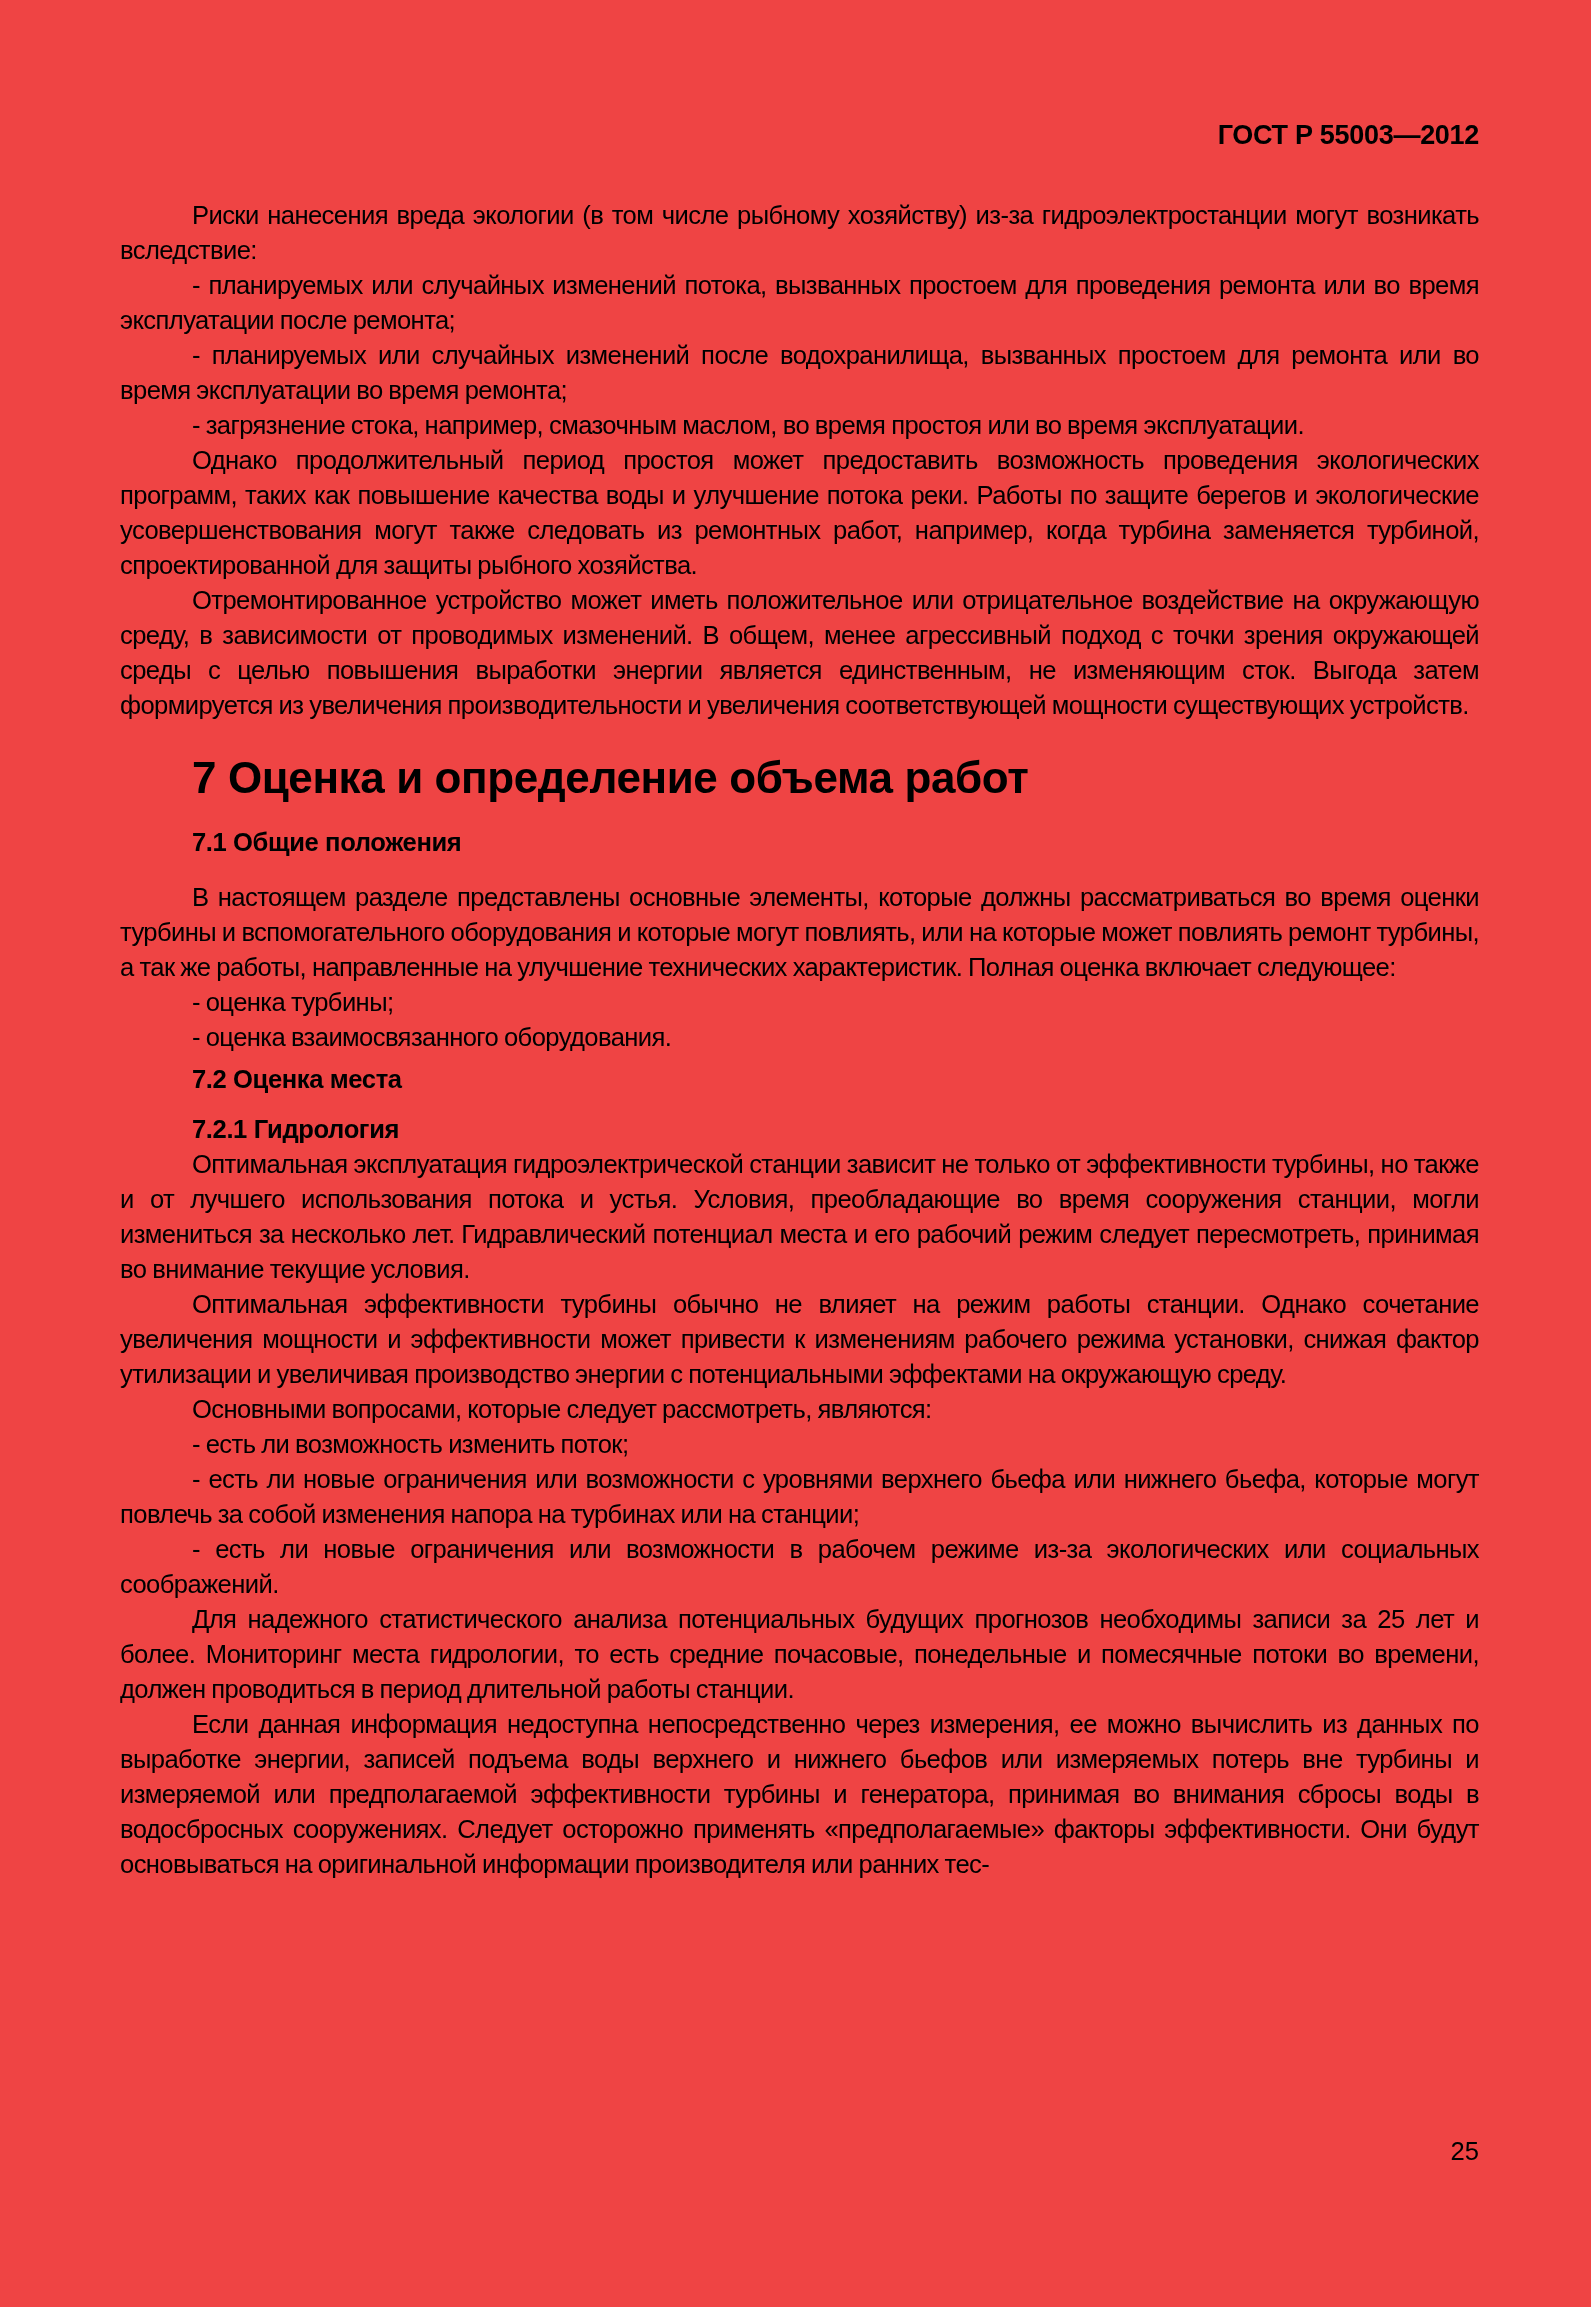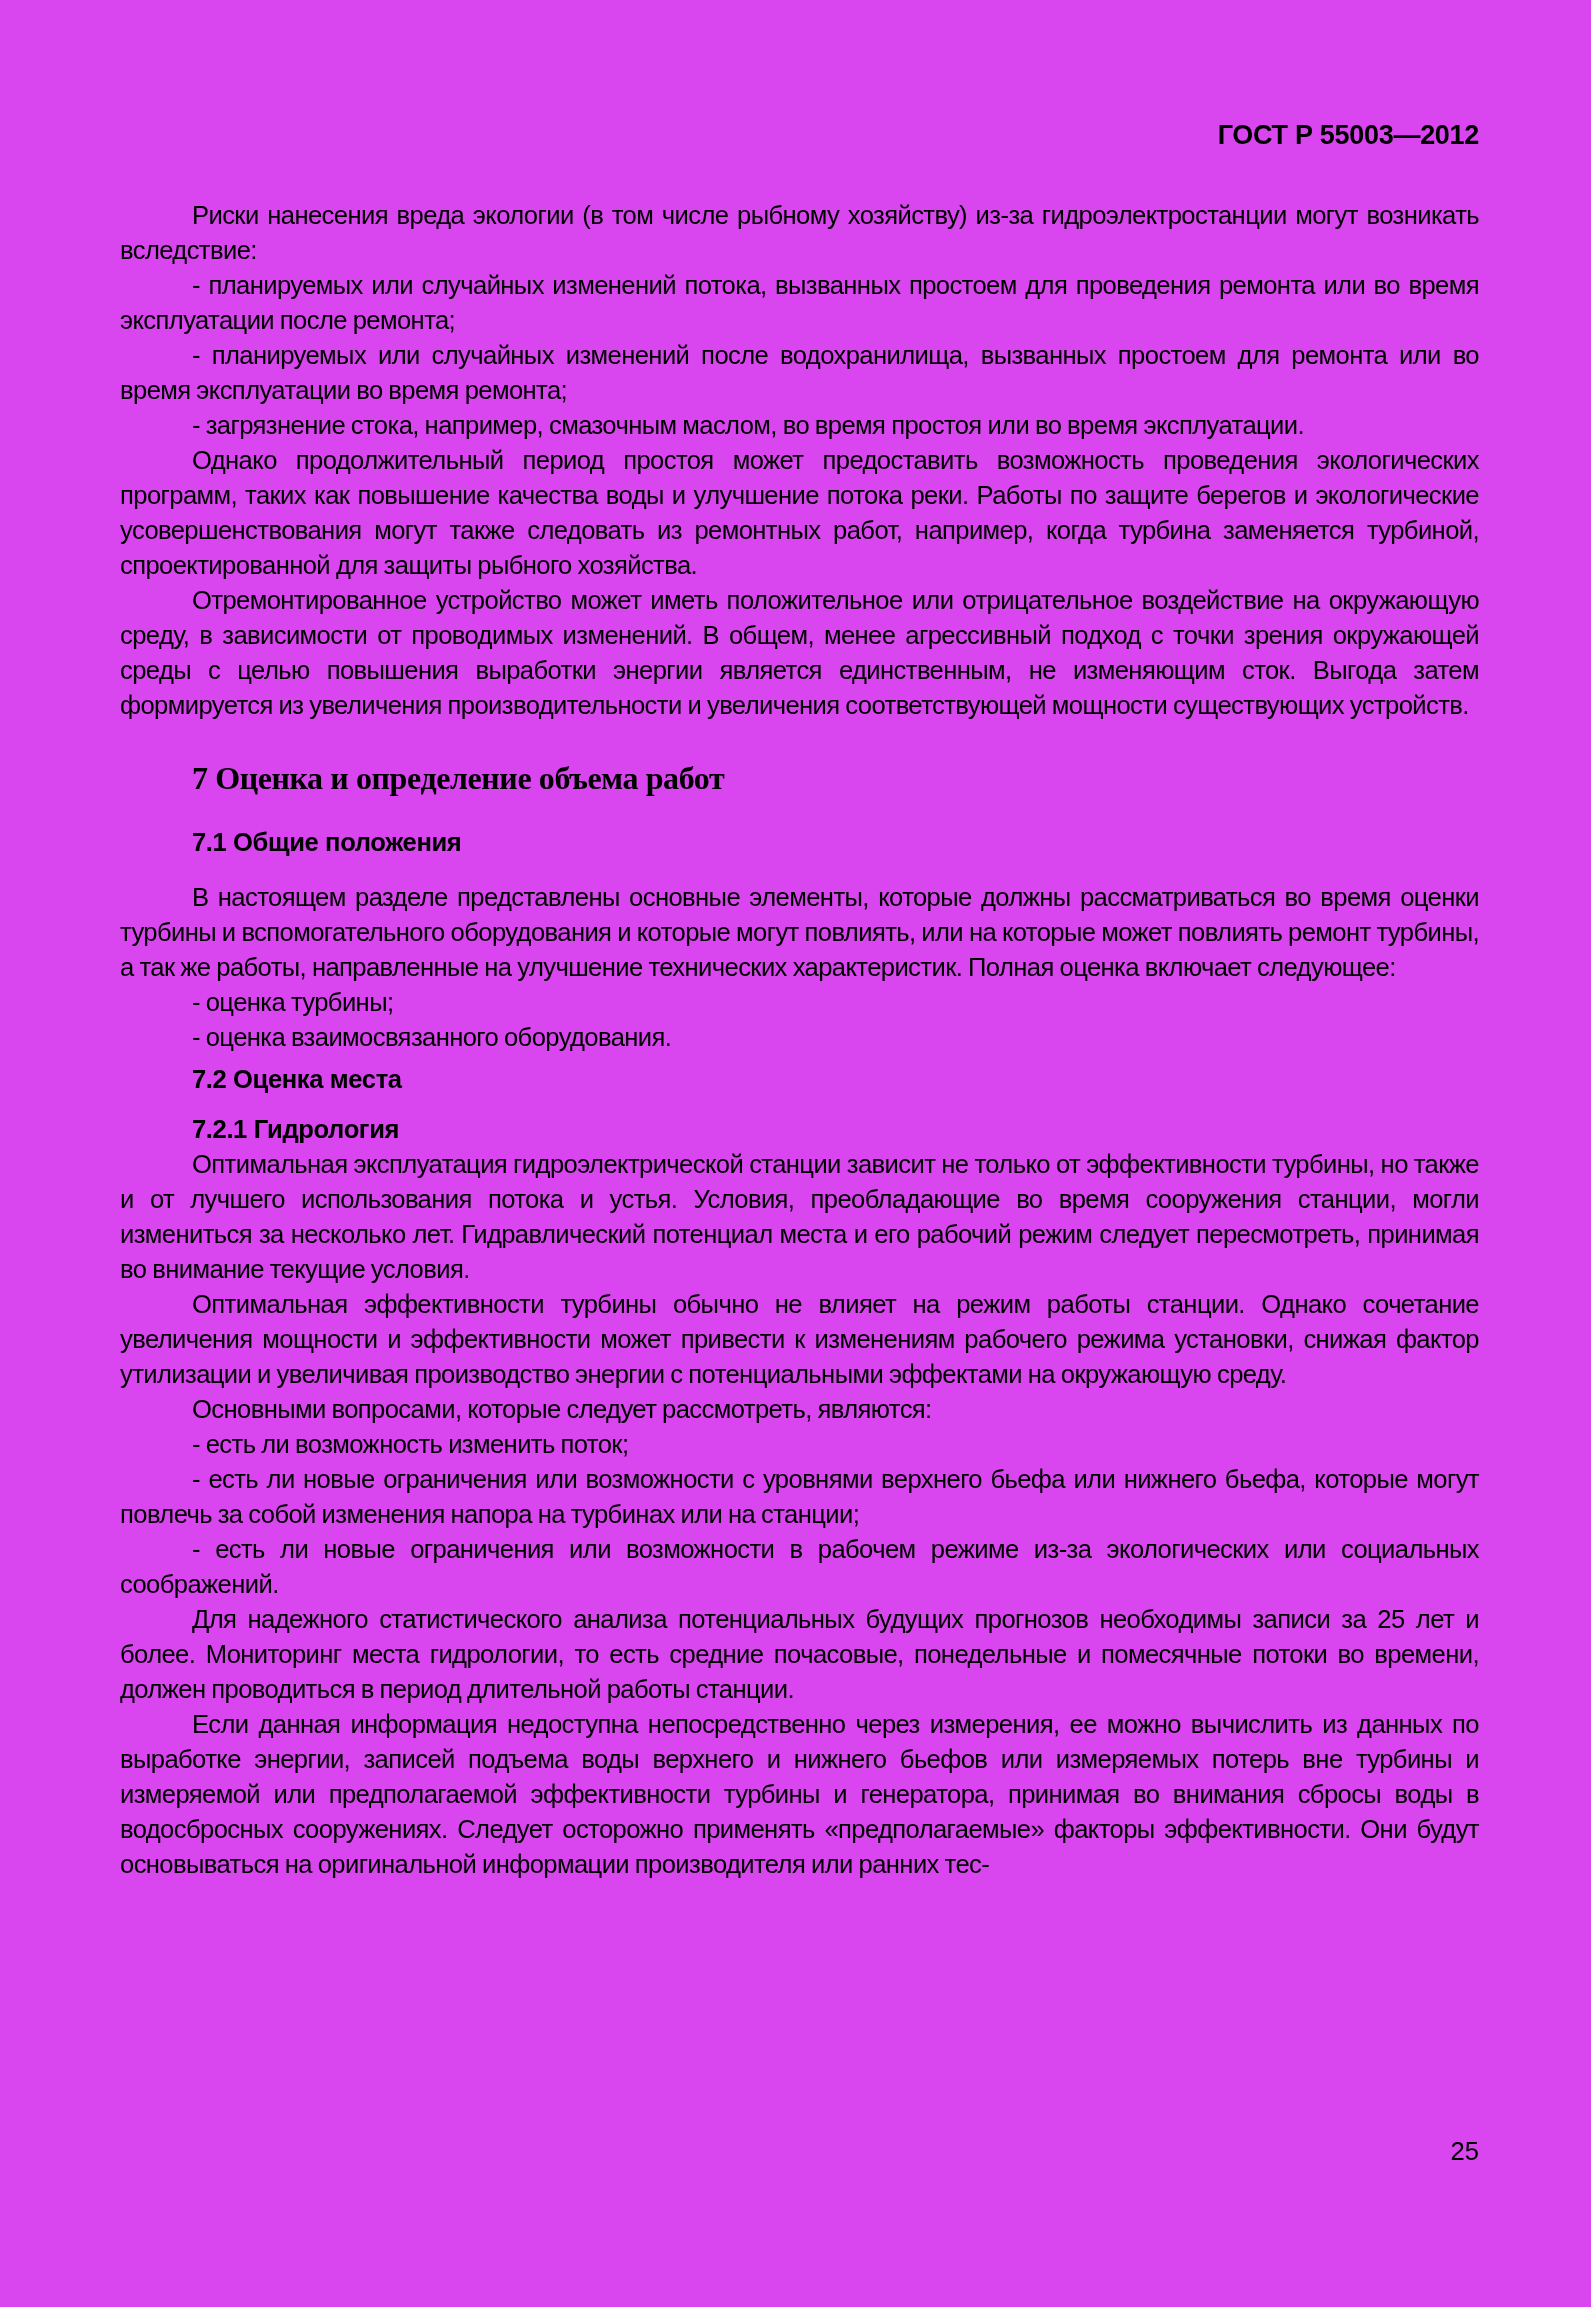--- a/index.html
+++ b/index.html
@@ -1,25 +1,25 @@
 <!DOCTYPE html>
 <html style="font-size:10.8px"><head>
 <meta charset="utf-8">
 <style>
   html, body { margin: 0; padding: 0; background: #ffffff; }
   body { width: 1591px; height: 2307px; position: relative; overflow: hidden;
          font-family: "Liberation Sans", sans-serif; color: #000; }
-  .page { position: absolute; left: 0; top: 0; width: 1591px; height: 2307px; background: #d946ef; }
+  .page { position: absolute; left: 0; top: 0; width: 1591px; height: 2307px; background: #ef4444; }
   .header { position: absolute; right: 112px; top: 120px; font-weight: bold; font-size: 27px;
             letter-spacing: -0.3px; }
   .content { position: absolute; left: 120px; top: 198px; width: 1359px; }
   p { margin: 0; font-size: 25.6px; line-height: 35px; text-align: justify; text-indent: 72px;
       letter-spacing: -0.6px; word-spacing: -0.7px; }
   .bullet { text-indent: 72px; }
-  h2 { margin: 35px 0 27px 72px; font-size: 32px; font-weight: bold; line-height: 40px; letter-spacing: -0.4px; font-family: Liberation Serif, serif; }
+  h2 { margin: 35px 0 27px 72px; font-size: 44px; font-weight: bold; line-height: 40px; letter-spacing: -0.4px; }
   h3 { margin: 25.6px 0 20px 72px; font-size: 25.6px; font-weight: bold; line-height: 35px; letter-spacing: -0.4px; }
   h4 { margin: 15px 0 0 72px; font-size: 25.6px; font-weight: bold; line-height: 35px; letter-spacing: -0.4px; }
   .pagenum { position: absolute; right: 112px; top: 2137px; font-size: 25.6px; }
 </style>
 </head>
 <body>
 
 <div class="page">
   <div class="header">ГОСТ Р 55003—2012</div>
 

